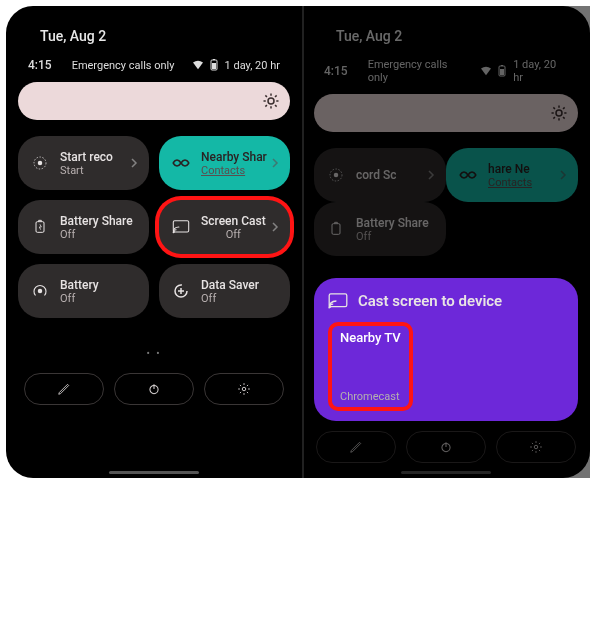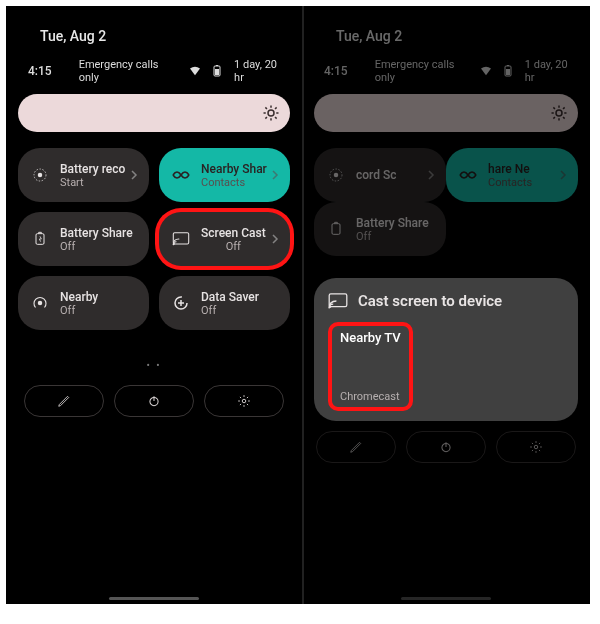--- a/index.html
+++ b/index.html
@@ -1,45 +1,45 @@
 <!DOCTYPE html>
 <html><head>
 <meta charset="utf-8">
 <style>
   * { box-sizing: border-box; margin: 0; padding: 0; }
   html, body { width: 600px; height: 624px; background: #fff; font-family: Roboto, Arial, sans-serif; overflow: hidden; }
   .outer { width: 600px; height: 624px; background: #fff; padding: 6px; }
-  .frame { width: 584px; height: 598px; background: #000; display: flex; position: relative; }
+  .frame { width: 584px; height: 472px; background: #000; display: flex; position: relative; border-radius: 27px; }
   .divider { position: absolute; left: 296px; top: 0; width: 2px; height: 100%; background: #4a4a4a; }
   .pane { width: 296px; position: relative; }
   .pane-right { width: 288px; }
   .dimmer { position: absolute; inset: 0; background: rgba(0,0,0,0.55); pointer-events: none; z-index: 50; }
   .pane-inner { position: absolute; inset: 0; padding: 0 12px; }
   .date { color: #e8e8e8; font-size: 14px; font-weight: 500; margin-top: 22px; margin-left: 22px; }
-  .statusbar { display: flex; align-items: center; margin-top: 14px; font-size: 11px; color: #ddd; gap: 13px; padding: 0 10px; }
+  .statusbar { display: flex; align-items: center; margin-top: 14px; font-size: 11px; color: #ddd; gap: 6px; padding: 0 10px; }
   .statusbar .time { font-size: 12px; font-weight: 500; margin-right: 14px; }
   .statusbar .filler { flex: 1; }
   .statusbar .icon { width: 10px; height: 10px; display: inline-flex; align-items: center; justify-content: center; }
   .brightness { margin-top: 10px; height: 38px; border-radius: 20px; background: #ecd9da; position: relative; }
   .brightness-knob { position: absolute; right: 8px; top: 50%; transform: translateY(-50%); width: 22px; height: 22px; display:flex; align-items:center; justify-content:center; }
   .tiles { margin-top: 16px; display: grid; grid-template-columns: 1fr 1fr; gap: 10px; }
   .tile { background: #2f2c2c; border-radius: 22px; height: 54px; display: flex; align-items: center; padding: 0 10px 0 12px; position: relative; color: #e7e3e3; }
   .tile .tile-icon { width: 20px; display:flex; align-items:center; justify-content:center; flex-shrink:0; }
   .tile .tile-text { margin-left: 10px; overflow: hidden; }
   .tile .tile-label { font-size: 12px; font-weight: 500; white-space: nowrap; overflow: hidden; text-overflow: clip; }
   .tile .tile-sub { font-size: 11px; color: #b8b0b0; white-space: nowrap; overflow: hidden; }
   .tile .chev { margin-left: auto; opacity: 0.6; }
   .tile.active { background: #14b8a6; color: #2a2222; }
-  .tile.active .tile-sub { color: #5a4e4e; }
+  .tile.active .tile-sub { color: #5a4e4e; text-decoration: underline; }
   .highlight { box-shadow: 0 0 0 4px #ff1414; border-radius: 22px; z-index: 60; position: relative; text-align: center; }
   .dots { margin-top: 30px; text-align: center; color: #777; font-size: 10px; letter-spacing: 2px; }
   .footer { margin-top: 14px; display: flex; gap: 10px; justify-content: center; }
   .pill { width: 80px; height: 32px; border: 1px solid #3a3636; border-radius: 18px; display:flex; align-items:center; justify-content:center; color:#d7d2d2; }
   
-  .cast-sheet { position: absolute; left: 12px; right: 12px; top: 272px; background: #404040; border-radius: 22px; padding: 14px 14px 10px 14px; z-index: 70; color: #e8e4e4; }
+  .cast-sheet { position: absolute; left: 12px; right: 12px; top: 272px; background: #6d28d9; border-radius: 22px; padding: 14px 14px 10px 14px; z-index: 70; color: #e8e4e4; }
   .cast-title-row { display:flex; align-items:center; gap: 10px; }
   .cast-title { font-size: 15px; font-weight: 600; }
   .cast-item { margin-top: 12px; }
   .cast-item-name { font-size: 13px; font-weight: 500; color: #fff; }
   .cast-item-sub { font-size: 11px; color: #b5afaf; margin-top: 45px; }
   .cast-settings { text-align: center; margin-top: 18px; font-size: 12px; color: #d9d4d4; }
   .highlight-box { border: 4px solid #ff1414; border-radius: 10px; padding: 4px 8px; display: inline-block; }
   .rp-tiles { margin-top: 16px; display: grid; grid-template-columns: 1fr 1fr; }
   svg { display:block; }
   .nav-handle { position:absolute; bottom:4px; left:50%; transform:translateX(-50%); width:90px; height:3px; background:#555; border-radius:2px; }
@@ -92,21 +92,21 @@
     <div class="tiles">
 
       <div class="tile">
         <div class="tile-icon">
                 <svg width="18" height="18" viewBox="0 0 24 24">
                   <circle cx="12" cy="12" r="8" fill="none" stroke="#e7e3e3" stroke-width="1" stroke-dasharray="2 2"></circle>
                   <circle cx="12" cy="12" r="3" fill="#e7e3e3"></circle>
                 </svg>
               </div>
         <div class="tile-text">
-                <div class="tile-label">Battery reco</div>
+                <div class="tile-label">Start reco</div>
                 <div class="tile-sub">Start</div>
               </div>
         <div class="chev">
                 <svg width="10" height="10" viewBox="0 0 10 10">
                   <path d="M3 1 L7 5 L3 9" fill="none" stroke="#bbb" stroke-width="1.5"></path>
                 </svg>
               </div>
       </div>
       <div class="tile active">
         <div class="tile-icon">
@@ -161,21 +161,21 @@
       </div>
 
       <div class="tile">
         <div class="tile-icon">
                 <svg width="18" height="18" viewBox="0 0 24 24">
                   <circle cx="12" cy="12" r="3" fill="#e7e3e3"></circle>
                   <path d="M6 18 A8 8 0 1 1 18 18" fill="none" stroke="#e7e3e3" stroke-width="1.5"></path>
                 </svg>
               </div>
         <div class="tile-text">
-                <div class="tile-label">Nearby</div>
+                <div class="tile-label">Battery</div>
                 <div class="tile-sub">Off</div>
               </div>
       </div>
       <div class="tile">
         <div class="tile-icon">
                 <svg width="18" height="18" viewBox="0 0 24 24">
                   <circle cx="12" cy="12" r="8" fill="none" stroke="#e7e3e3" stroke-width="2" stroke-dasharray="38 12"></circle>
                   <path d="M12 8 V16 M8 12 H16" stroke="#e7e3e3" stroke-width="2"></path>
                 </svg>
               </div>

